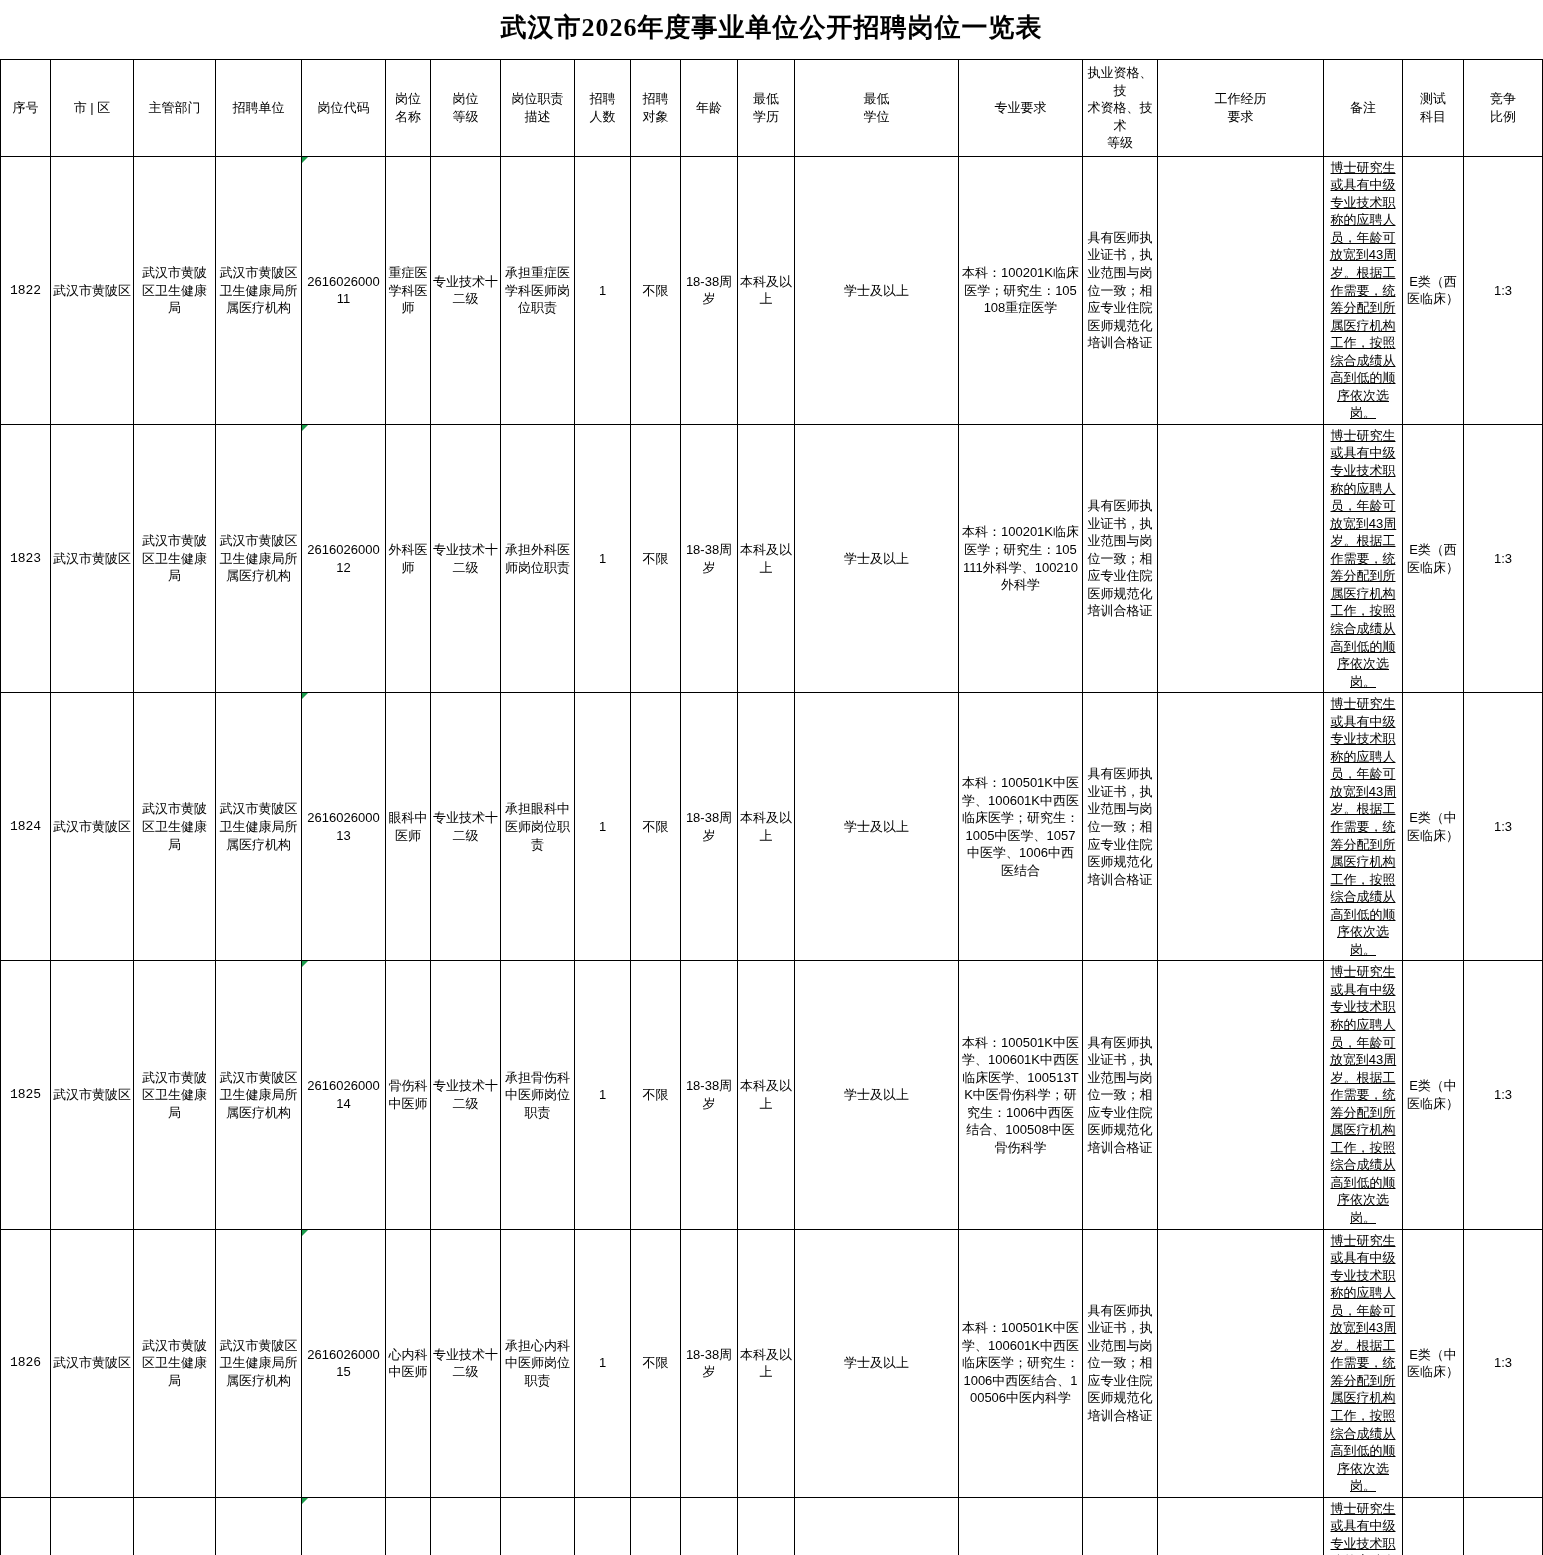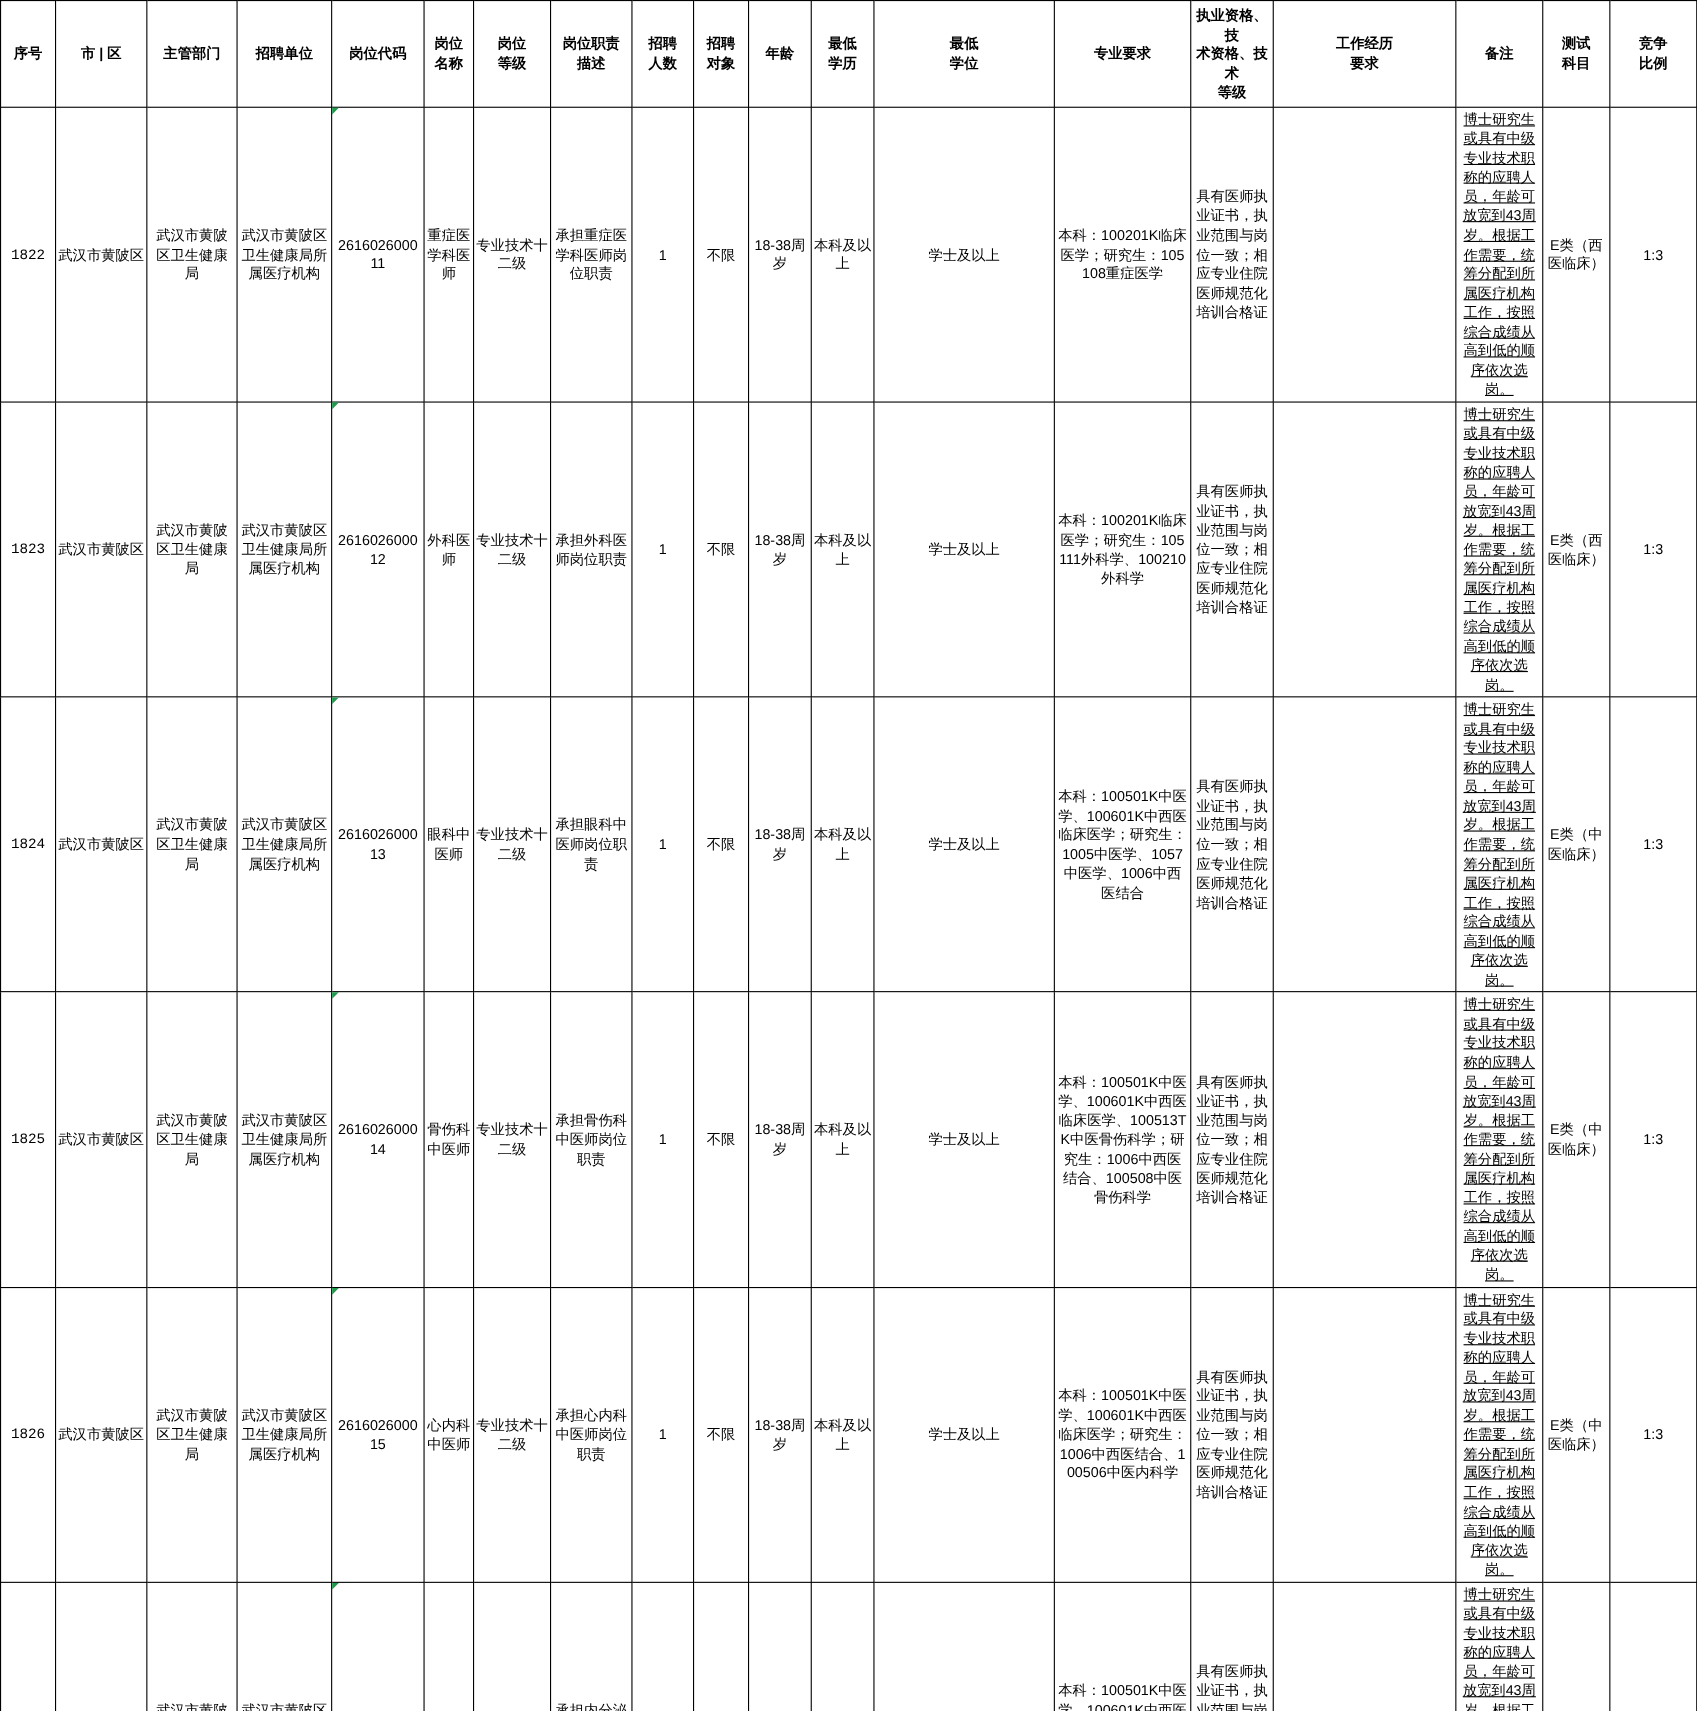--- a/index.html
+++ b/index.html
@@ -35,21 +35,21 @@
     text-align: center;
     vertical-align: middle;
     font-size: 13px;
     line-height: 1.35;
     padding: 2px 2px;
     word-break: break-all;
     overflow-wrap: break-word;
   }
   table.jobs thead th {
     font-size: 13px;
-    font-weight: bold;
+    font-weight: normal;
     padding: 4px 2px;
     height: 72px;
   }
   
   col.c0  { width: 50px; }
   col.c1  { width: 83px; }
   col.c2  { width: 82px; }
   col.c3  { width: 86px; }
   col.c4  { width: 84px; }
   col.c5  { width: 45px; }
@@ -86,20 +86,21 @@
     border-top: 6px solid #1a9c4b;
     border-right: 6px solid transparent;
   }
   td.cell-code { position: relative; margin-top: 32px; }
 </style>
 </head>
 <body>
 
 <div class="page">
 
+  <div class="doc-title">武汉市2026年度事业单位公开招聘岗位一览表</div>
 
   <table class="jobs">
     <colgroup>
       <col class="c0">
         <col class="c1">
         <col class="c2">
         <col class="c3">
         <col class="c4">
         <col class="c5">
       <col class="c6">

